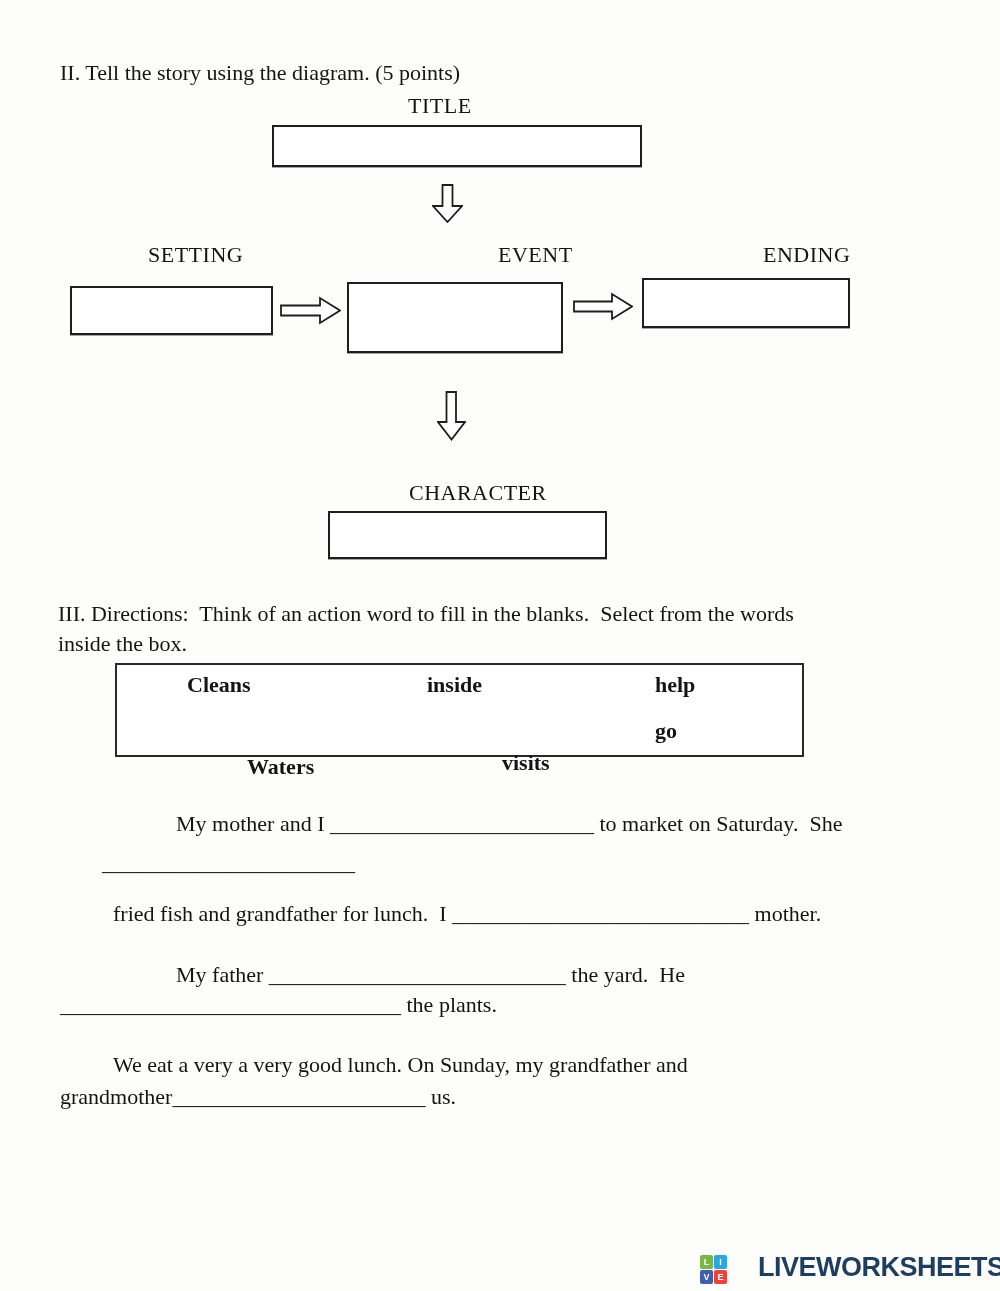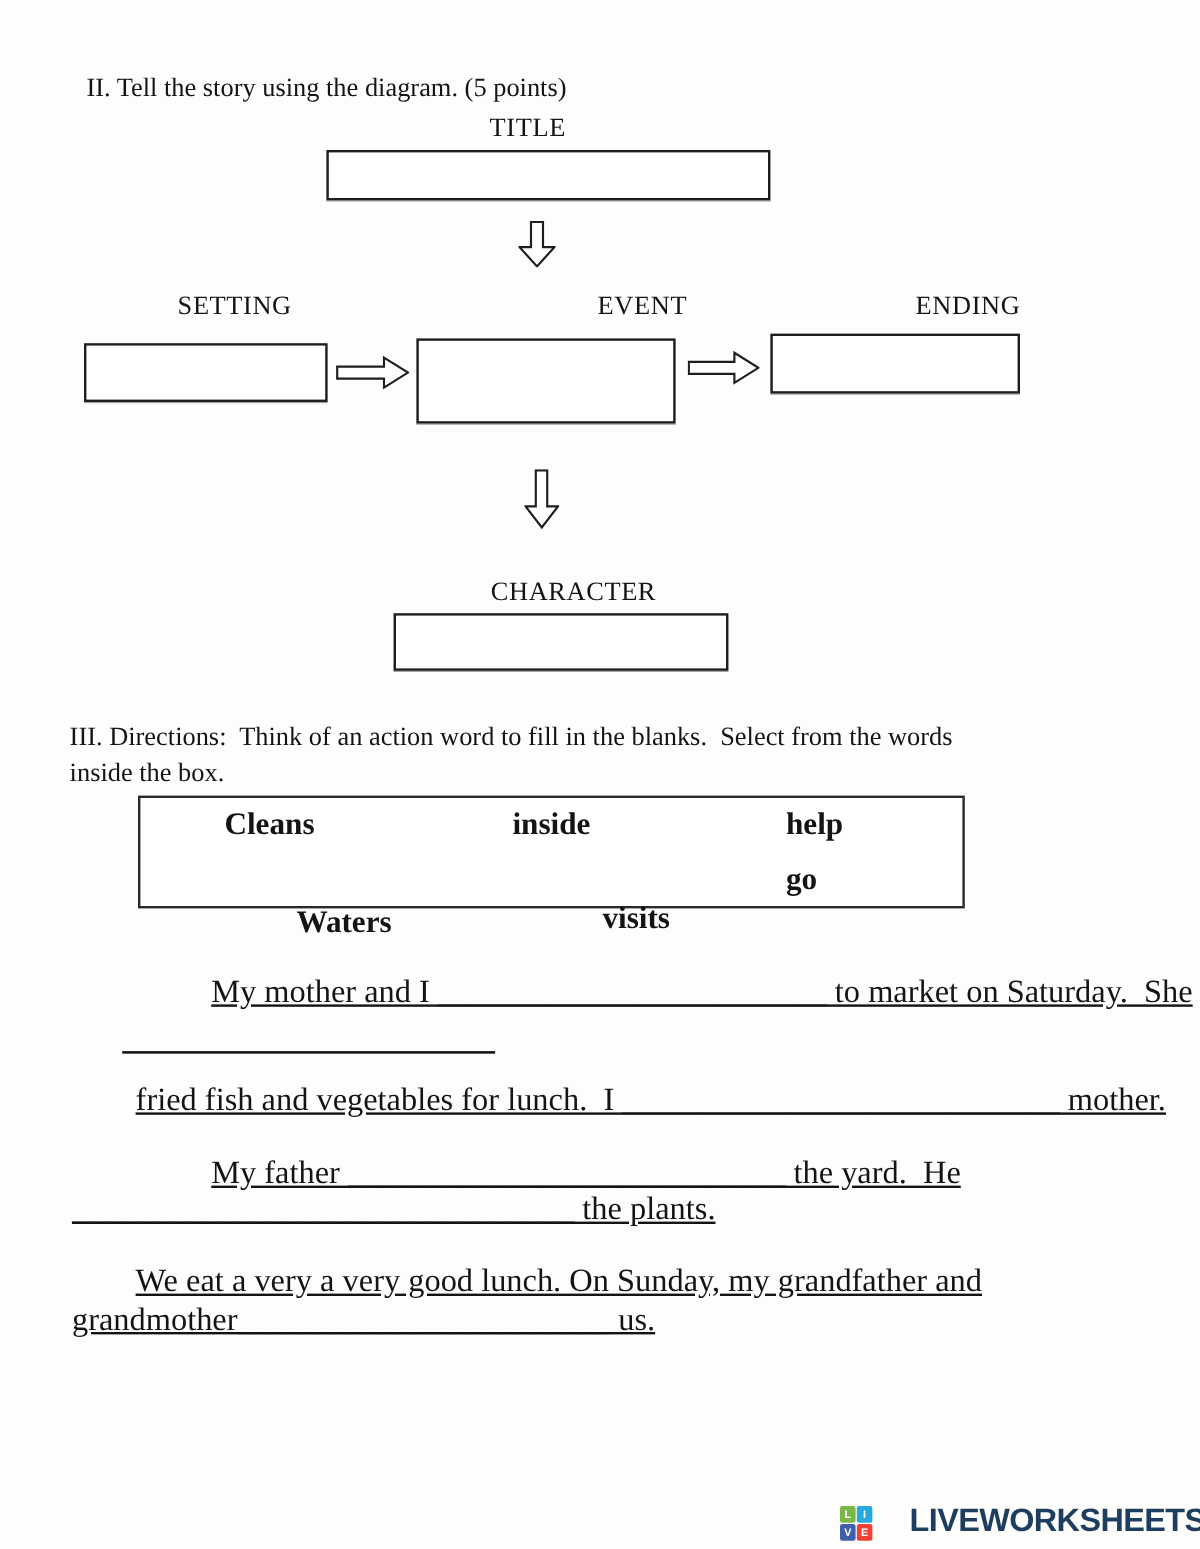--- a/index.html
+++ b/index.html
@@ -15,22 +15,22 @@
   .answer-box{
     position:absolute;background:#fff;
     border:2px solid #1e1e1e;
     box-shadow:0 1px 0 rgba(0,0,0,0.35);
   }
   .arrow-svg{position:absolute;display:block;}
   .wordbank{
     position:absolute;left:115px;top:663px;width:685px;height:90px;
     border:2px solid #2a2a2a;background:#fff;
   }
-  .word{position:absolute;font-size:26px;font-weight:bold;}
-  .line{position:absolute;font-size:27px;white-space:pre;text-decoration:underline;}
+  .word{position:absolute;font-size:22px;font-weight:bold;}
+  .line{position:absolute;font-size:22px;white-space:pre;}
   .brand{
     position:absolute;left:722px;top:1252px;
     font-family:"Liberation Sans", sans-serif;
     font-weight:800;font-size:27px;letter-spacing:-0.5px;
     color:#1d3e5e;
     margin-left:36px;
   }
   .logo-grid{
     position:absolute;left:700px;top:1255px;width:27px;height:30px;
     display:grid;grid-template-columns:13px 13px;grid-template-rows:14px 14px;
@@ -42,21 +42,21 @@
     font-size:9px;color:#fff;border-radius:2px;
   }
   .tile-0{background:#7ab648;}
   .tile-1{background:#27a9e0;}
   .tile-2{background:#3f5fac;}
   .tile-3{background:#ef4136;}
 </style>
 </head>
 <body>
 
-<div class="abs heading" style="left:60px;top:60px;margin-left:12px;">II. Tell the story using the diagram. (5 points)</div>
+<div class="abs heading" style="left:60px;top:60px;">II. Tell the story using the diagram. (5 points)</div>
 
 <div class="abs diagram-label" style="left:408px;top:93px;font-family:Liberation Serif, serif;">TITLE</div>
 
 <div class="answer-box" style="left:272px;top:125px;width:366px;height:38px;"></div>
 
 <svg class="arrow-svg" style="left:432px;top:184px;" width="31" height="39" viewBox="0 0 31 39">
   <path d="M10.5 1 H20.5 V22 H30 L15.5 38 L1 22 H10.5 Z" fill="#fff" stroke="#1e1e1e" stroke-width="1.8"></path>
 </svg>
 
 <div class="abs diagram-label" style="left:148px;top:242px;">SETTING</div>
@@ -90,21 +90,21 @@
 <div class="wordbank"></div>
 <div class="word" style="left:187px;top:672px;">Cleans</div>
 <div class="word" style="left:427px;top:672px;">inside</div>
 <div class="word" style="left:655px;top:672px;">help</div>
 <div class="word" style="left:247px;top:718px;margin-top:36px;">Waters</div>
 <div class="word" style="left:502px;top:718px;margin-top:32px;">visits</div>
 <div class="word" style="left:655px;top:718px;">go</div>
 
 <div class="line" style="left:176px;top:811px;">My mother and I ________________________ to market on Saturday.  She</div>
 <div class="line" style="left:60px;top:850px;margin-left:42px;">_______________________</div>
-<div class="line" style="left:113px;top:901px;">fried fish and vegetables for lunch.  I ___________________________ mother.</div>
+<div class="line" style="left:113px;top:901px;">fried fish and grandfather for lunch.  I ___________________________ mother.</div>
 <div class="line" style="left:176px;top:962px;">My father ___________________________ the yard.  He</div>
 <div class="line" style="left:60px;top:992px;text-align:center;">_______________________________ the plants.</div>
 <div class="line" style="left:113px;top:1052px;">We eat a very a very good lunch. On Sunday, my grandfather and</div>
 <div class="line" style="left:60px;top:1084px;">grandmother_______________________ us.</div>
 
 <div class="logo-grid">
   <span class="logo-tile tile-0">L</span>
   <span class="logo-tile tile-1">I</span>
   <span class="logo-tile tile-2">V</span>
   <span class="logo-tile tile-3">E</span>

